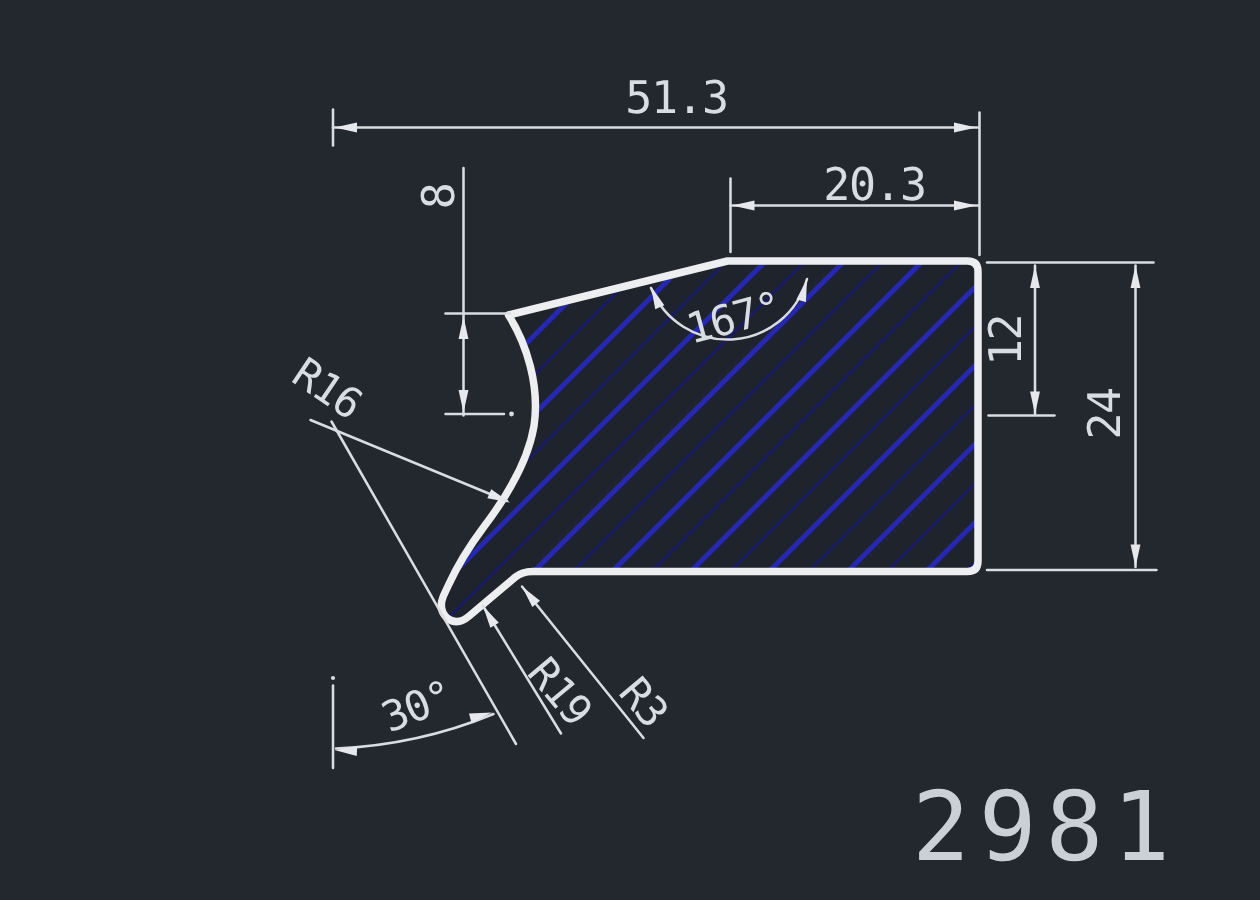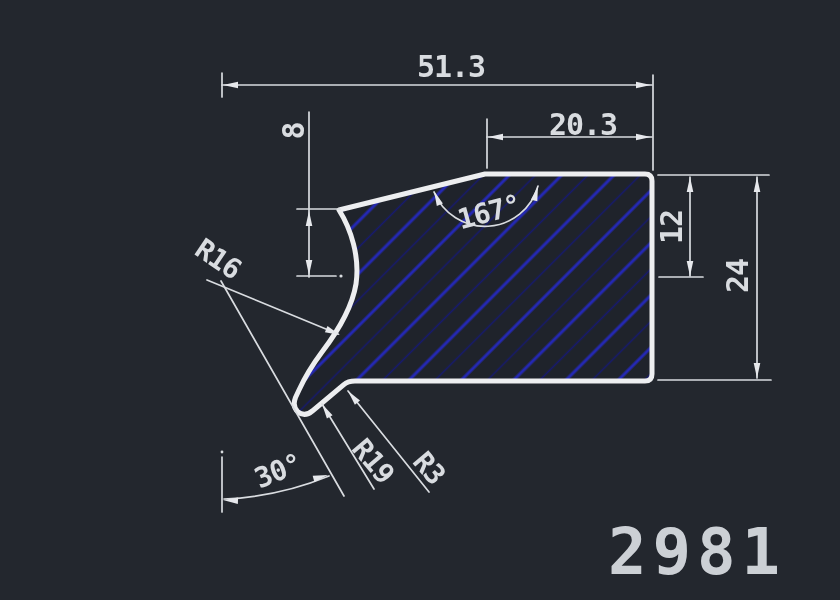--- a/index.html
+++ b/index.html
@@ -1,17 +1,17 @@
 <!DOCTYPE html>
 <html><head>
 <meta charset="utf-8">
 <style>
   html,body{margin:0;padding:0;background:#23272e;}
   .canvas-wrap{position:relative;width:840px;height:600px;background:#23272e;overflow:hidden;
-    font-family:"DejaVu Sans Mono","Liberation Mono",monospace;font-weight:bold;}
+    font-family:"DejaVu Sans Mono","Liberation Mono",monospace;}
   svg{display:block}
   .dim-line{stroke:#d9dce0;stroke-width:1.7;fill:none;stroke-linecap:round;}
   .dim-arrow{fill:#e6e8ec;stroke:none;}
   .dim-text{fill:#d9dce0;font-size:30px;letter-spacing:-1px;}
   .dim-text-sm{fill:#d9dce0;font-size:28px;letter-spacing:-1px;}
   .outline{stroke:#edeef0;stroke-width:5;fill:none;stroke-linejoin:round;stroke-linecap:round;}
   .part-num{fill:#ccd0d5;font-size:64px;letter-spacing:6px;}
   .dot{fill:#d9dce0;}
 </style>
 </head>

